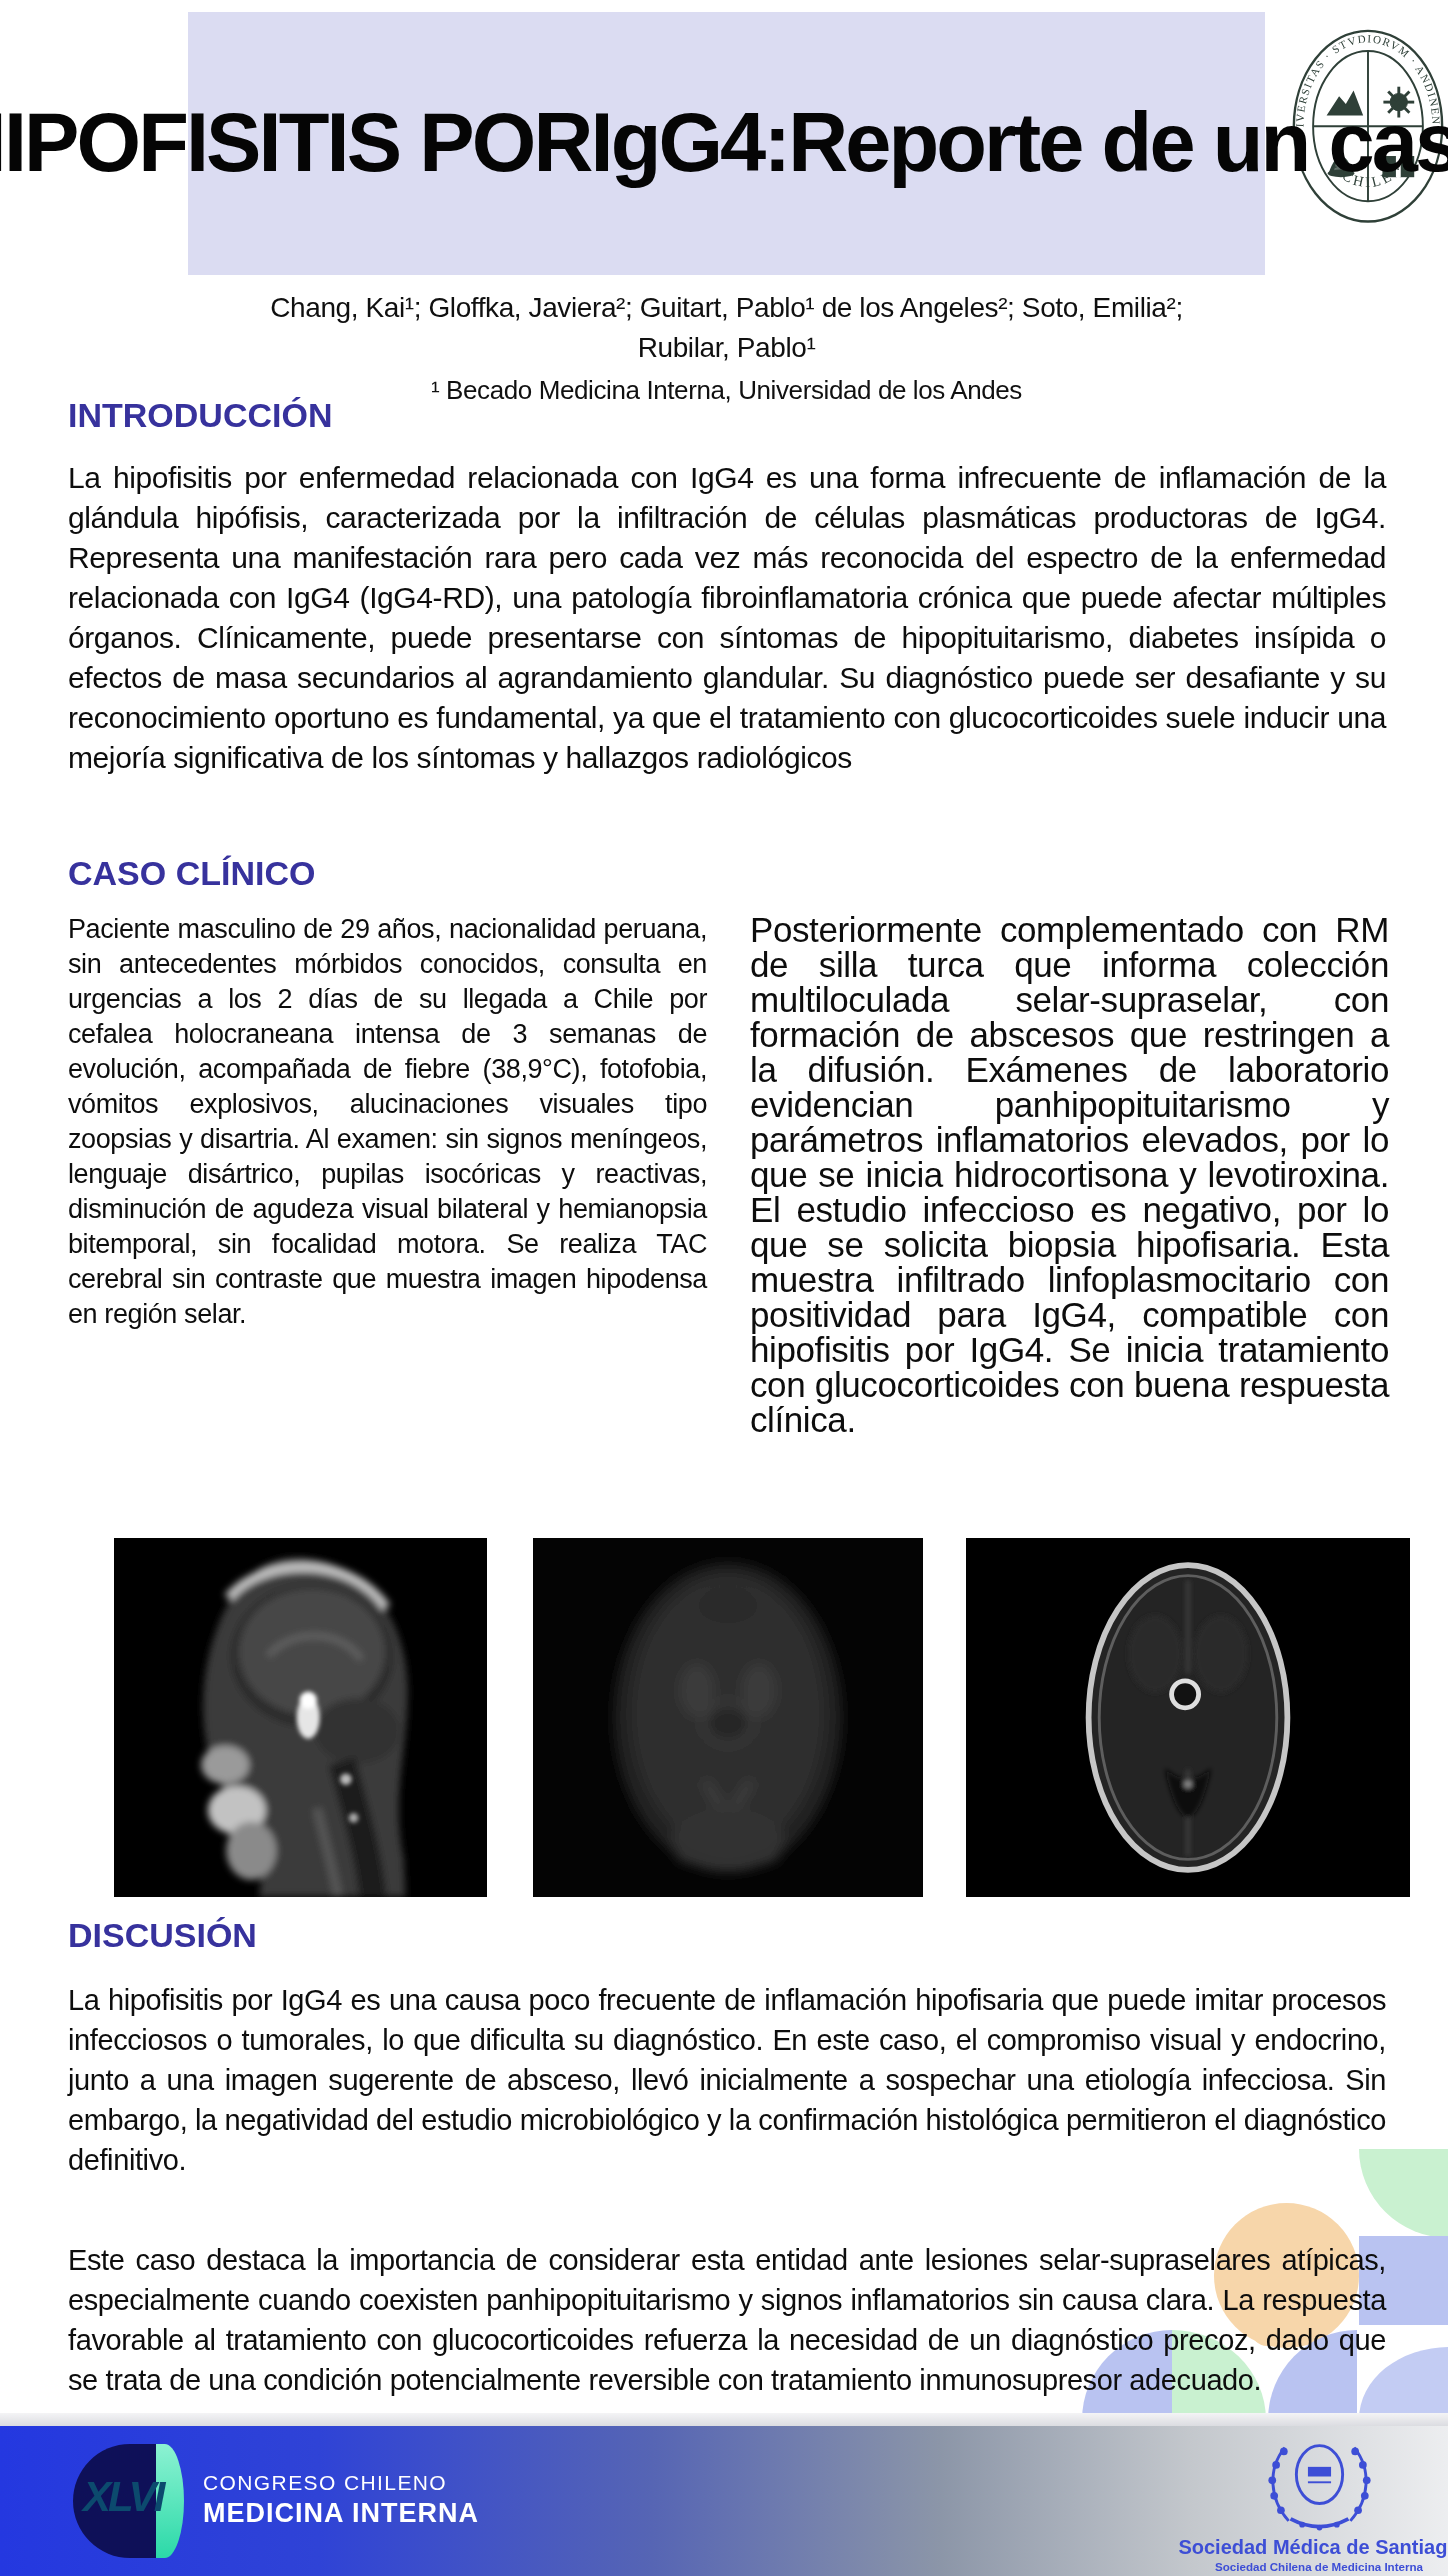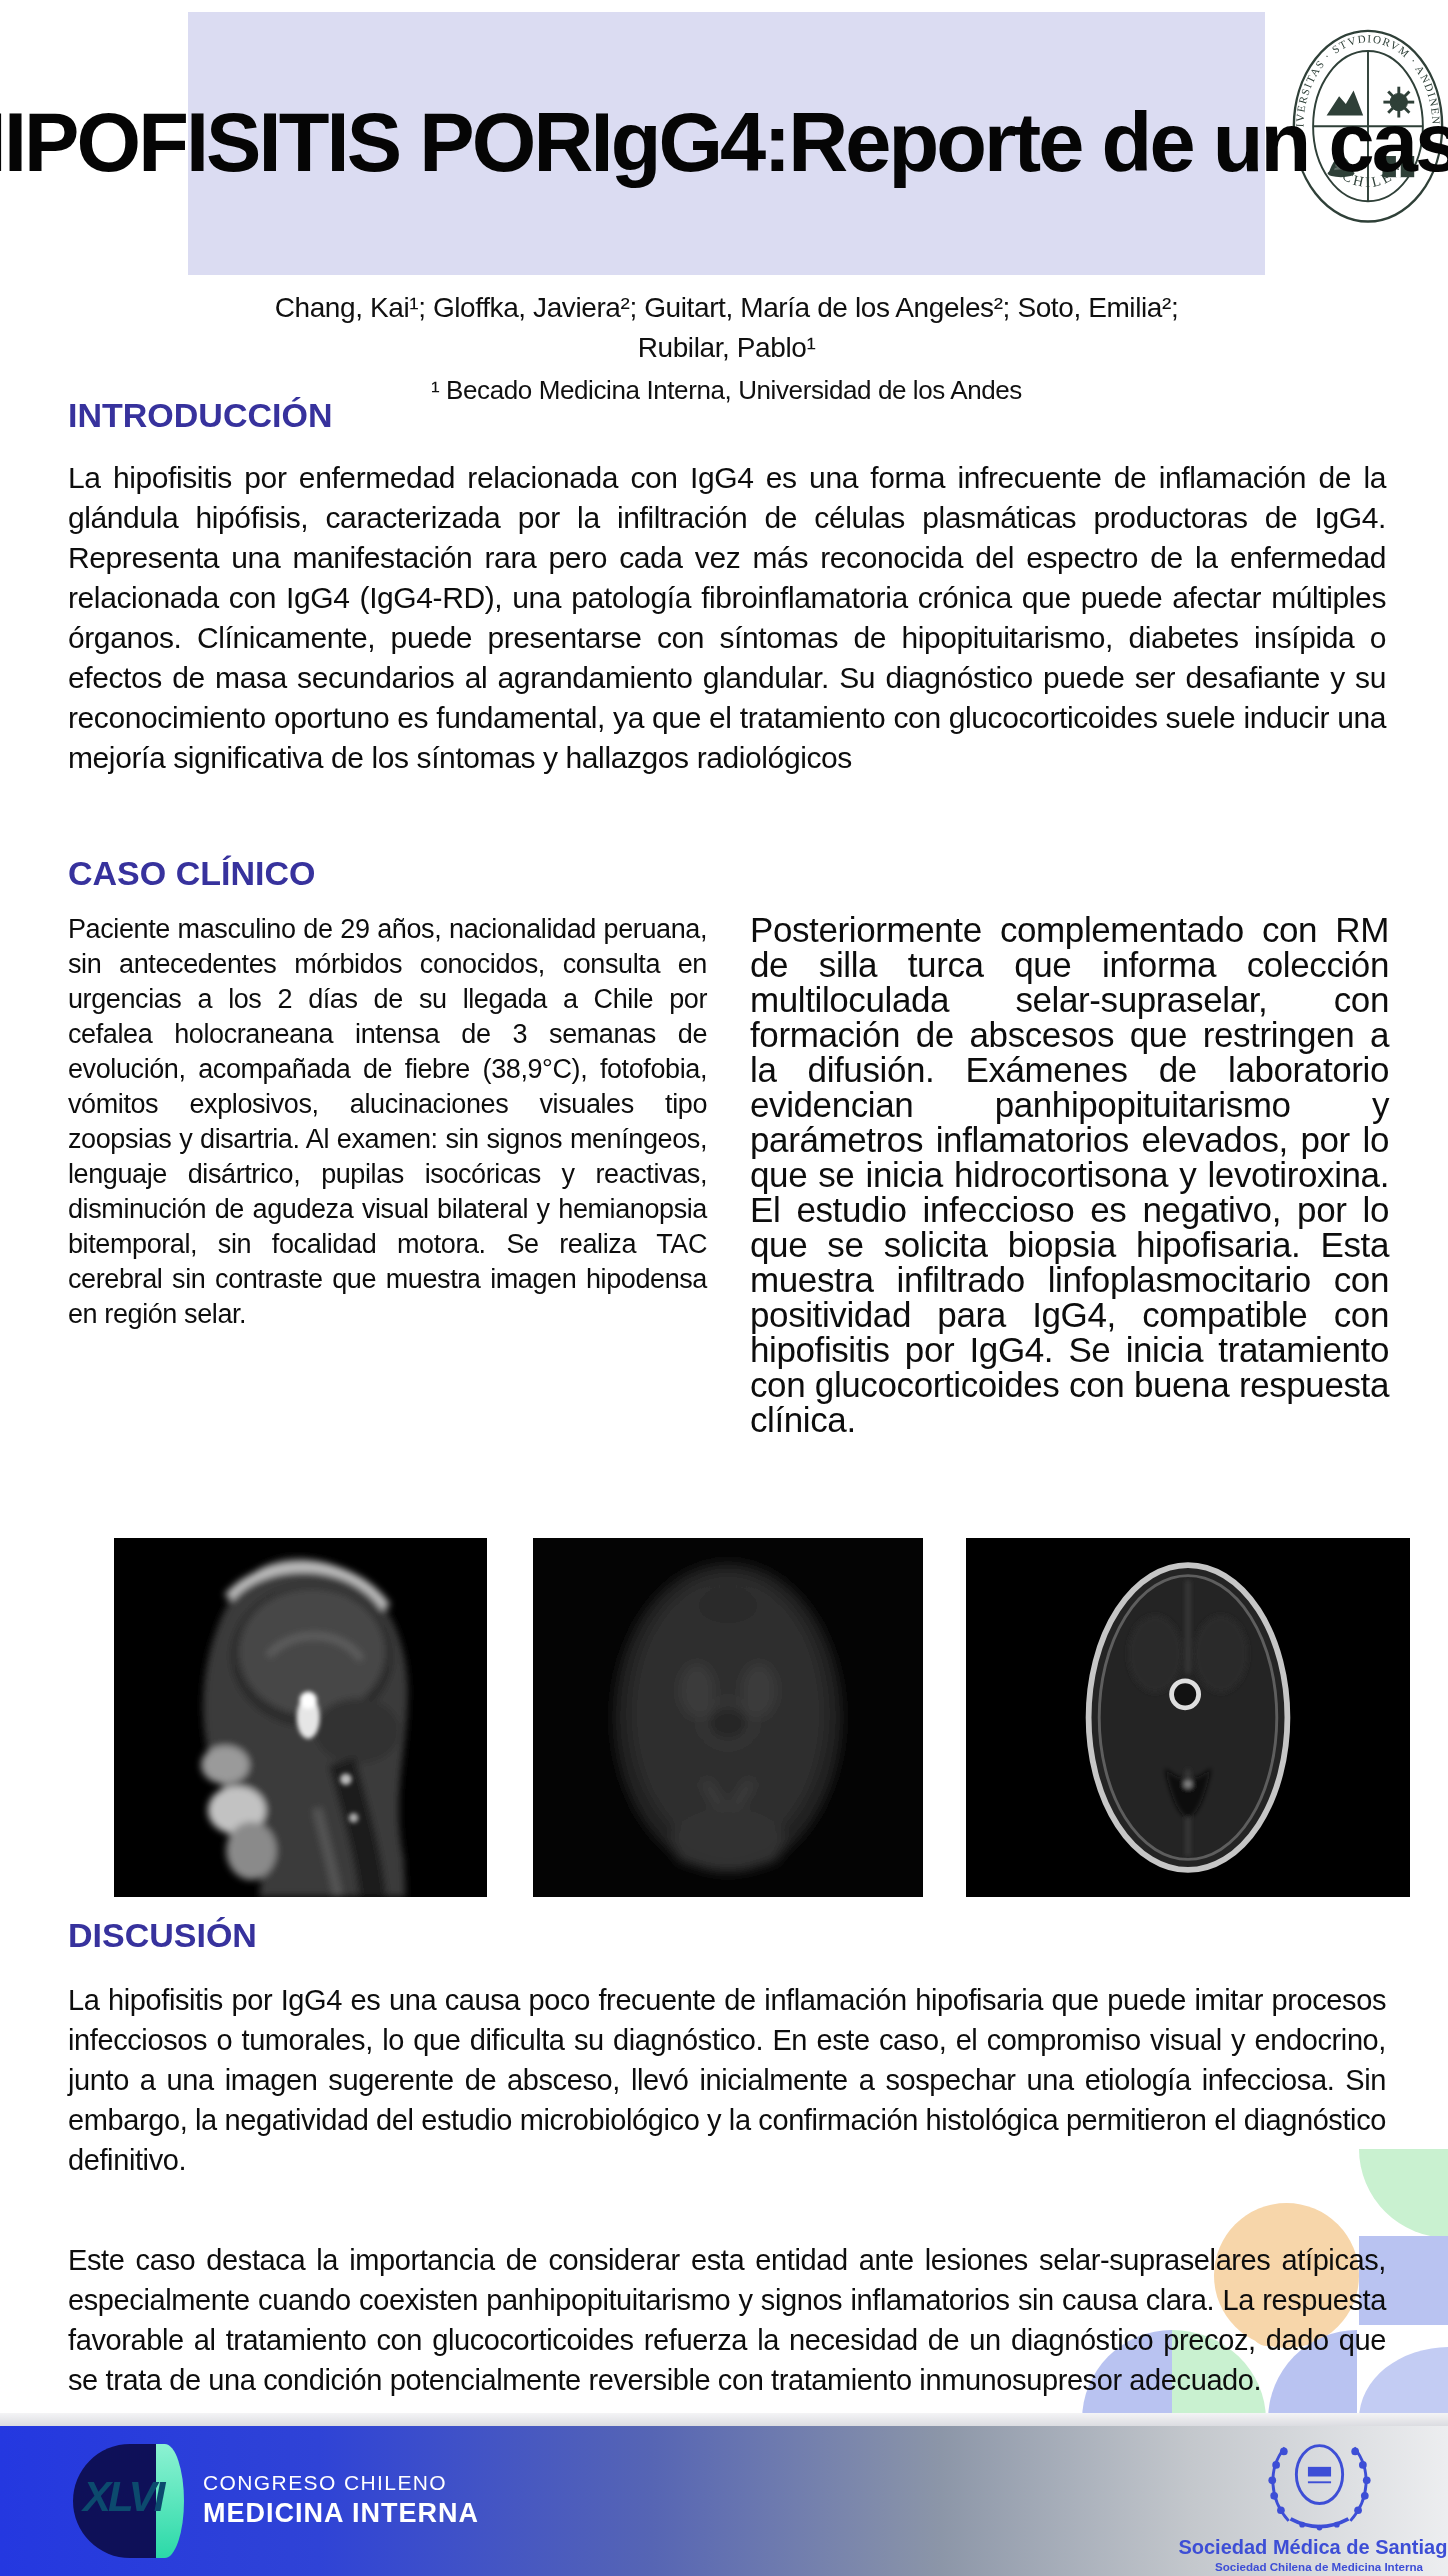--- a/index.html
+++ b/index.html
@@ -126,21 +126,21 @@
       </g>
       <text font-family="Liberation Serif, serif" font-size="11.5" letter-spacing="1.5" fill="#2F4038">
         <textPath href="#seal-top-arc" startOffset="50%" text-anchor="middle">VNIVERSITAS · STVDIORVM · ANDINENSIS</textPath>
       </text>
       <text font-family="Liberation Serif, serif" font-size="15" letter-spacing="3" fill="#2F4038">
         <textPath href="#seal-bottom-arc" startOffset="50%" text-anchor="middle">· CHILE ·</textPath>
       </text>
     </svg>
   </div>
 
-  <div id="authors-1" class="abs center-line">Chang, Kai¹; Gloffka, Javiera²; Guitart, María de los Angeles²; Soto, Emilia²;</div>
+  <div id="authors-1" class="abs center-line">Chang, Kai¹; Gloffka, Javiera²; Guitart, Pablo¹ de los Angeles²; Soto, Emilia²;</div>
   <div id="affil-1" class="abs center-line">¹ Becado Medicina Interna, Universidad de los Andes</div>
   <div id="authors-2" class="abs center-line">Rubilar, Pablo¹</div>
 
   <div id="h-intro" class="abs section-heading">INTRODUCCIÓN</div>
   <div id="intro-body" class="abs body-text">La hipofisitis por enfermedad relacionada con IgG4 es una forma infrecuente de inflamación de la glándula hipófisis, caracterizada por la infiltración de células plasmáticas productoras de IgG4. Representa una manifestación rara pero cada vez más reconocida del espectro de la enfermedad relacionada con IgG4 (IgG4-RD), una patología fibroinflamatoria crónica que puede afectar múltiples órganos. Clínicamente, puede presentarse con síntomas de hipopituitarismo, diabetes insípida o efectos de masa secundarios al agrandamiento glandular. Su diagnóstico puede ser desafiante y su reconocimiento oportuno es fundamental, ya que el tratamiento con glucocorticoides suele inducir una mejoría significativa de los síntomas y hallazgos radiológicos</div>
 
   <div id="h-caso" class="abs section-heading">CASO CLÍNICO</div>
   <div id="caso-left" class="abs body-text">Paciente masculino de 29 años, nacionalidad peruana, sin antecedentes mórbidos conocidos, consulta en urgencias a los 2 días de su llegada a Chile por cefalea holocraneana intensa de 3 semanas de evolución, acompañada de fiebre (38,9°C), fotofobia, vómitos explosivos, alucinaciones visuales tipo zoopsias y disartria. Al examen: sin signos meníngeos, lenguaje disártrico, pupilas isocóricas y reactivas, disminución de agudeza visual bilateral y hemianopsia bitemporal, sin focalidad motora. Se realiza TAC cerebral sin contraste que muestra imagen hipodensa en región selar.</div>
   <div id="caso-right" class="abs body-text">Posteriormente complementado con RM de silla turca que informa colección multiloculada selar-supraselar, con formación de abscesos que restringen a la difusión. Exámenes de laboratorio evidencian panhipopituitarismo y parámetros inflamatorios elevados, por lo que se inicia hidrocortisona y levotiroxina. El estudio infeccioso es negativo, por lo que se solicita biopsia hipofisaria. Esta muestra infiltrado linfoplasmocitario con positividad para IgG4, compatible con hipofisitis por IgG4. Se inicia tratamiento con glucocorticoides con buena respuesta clínica.</div>
 

